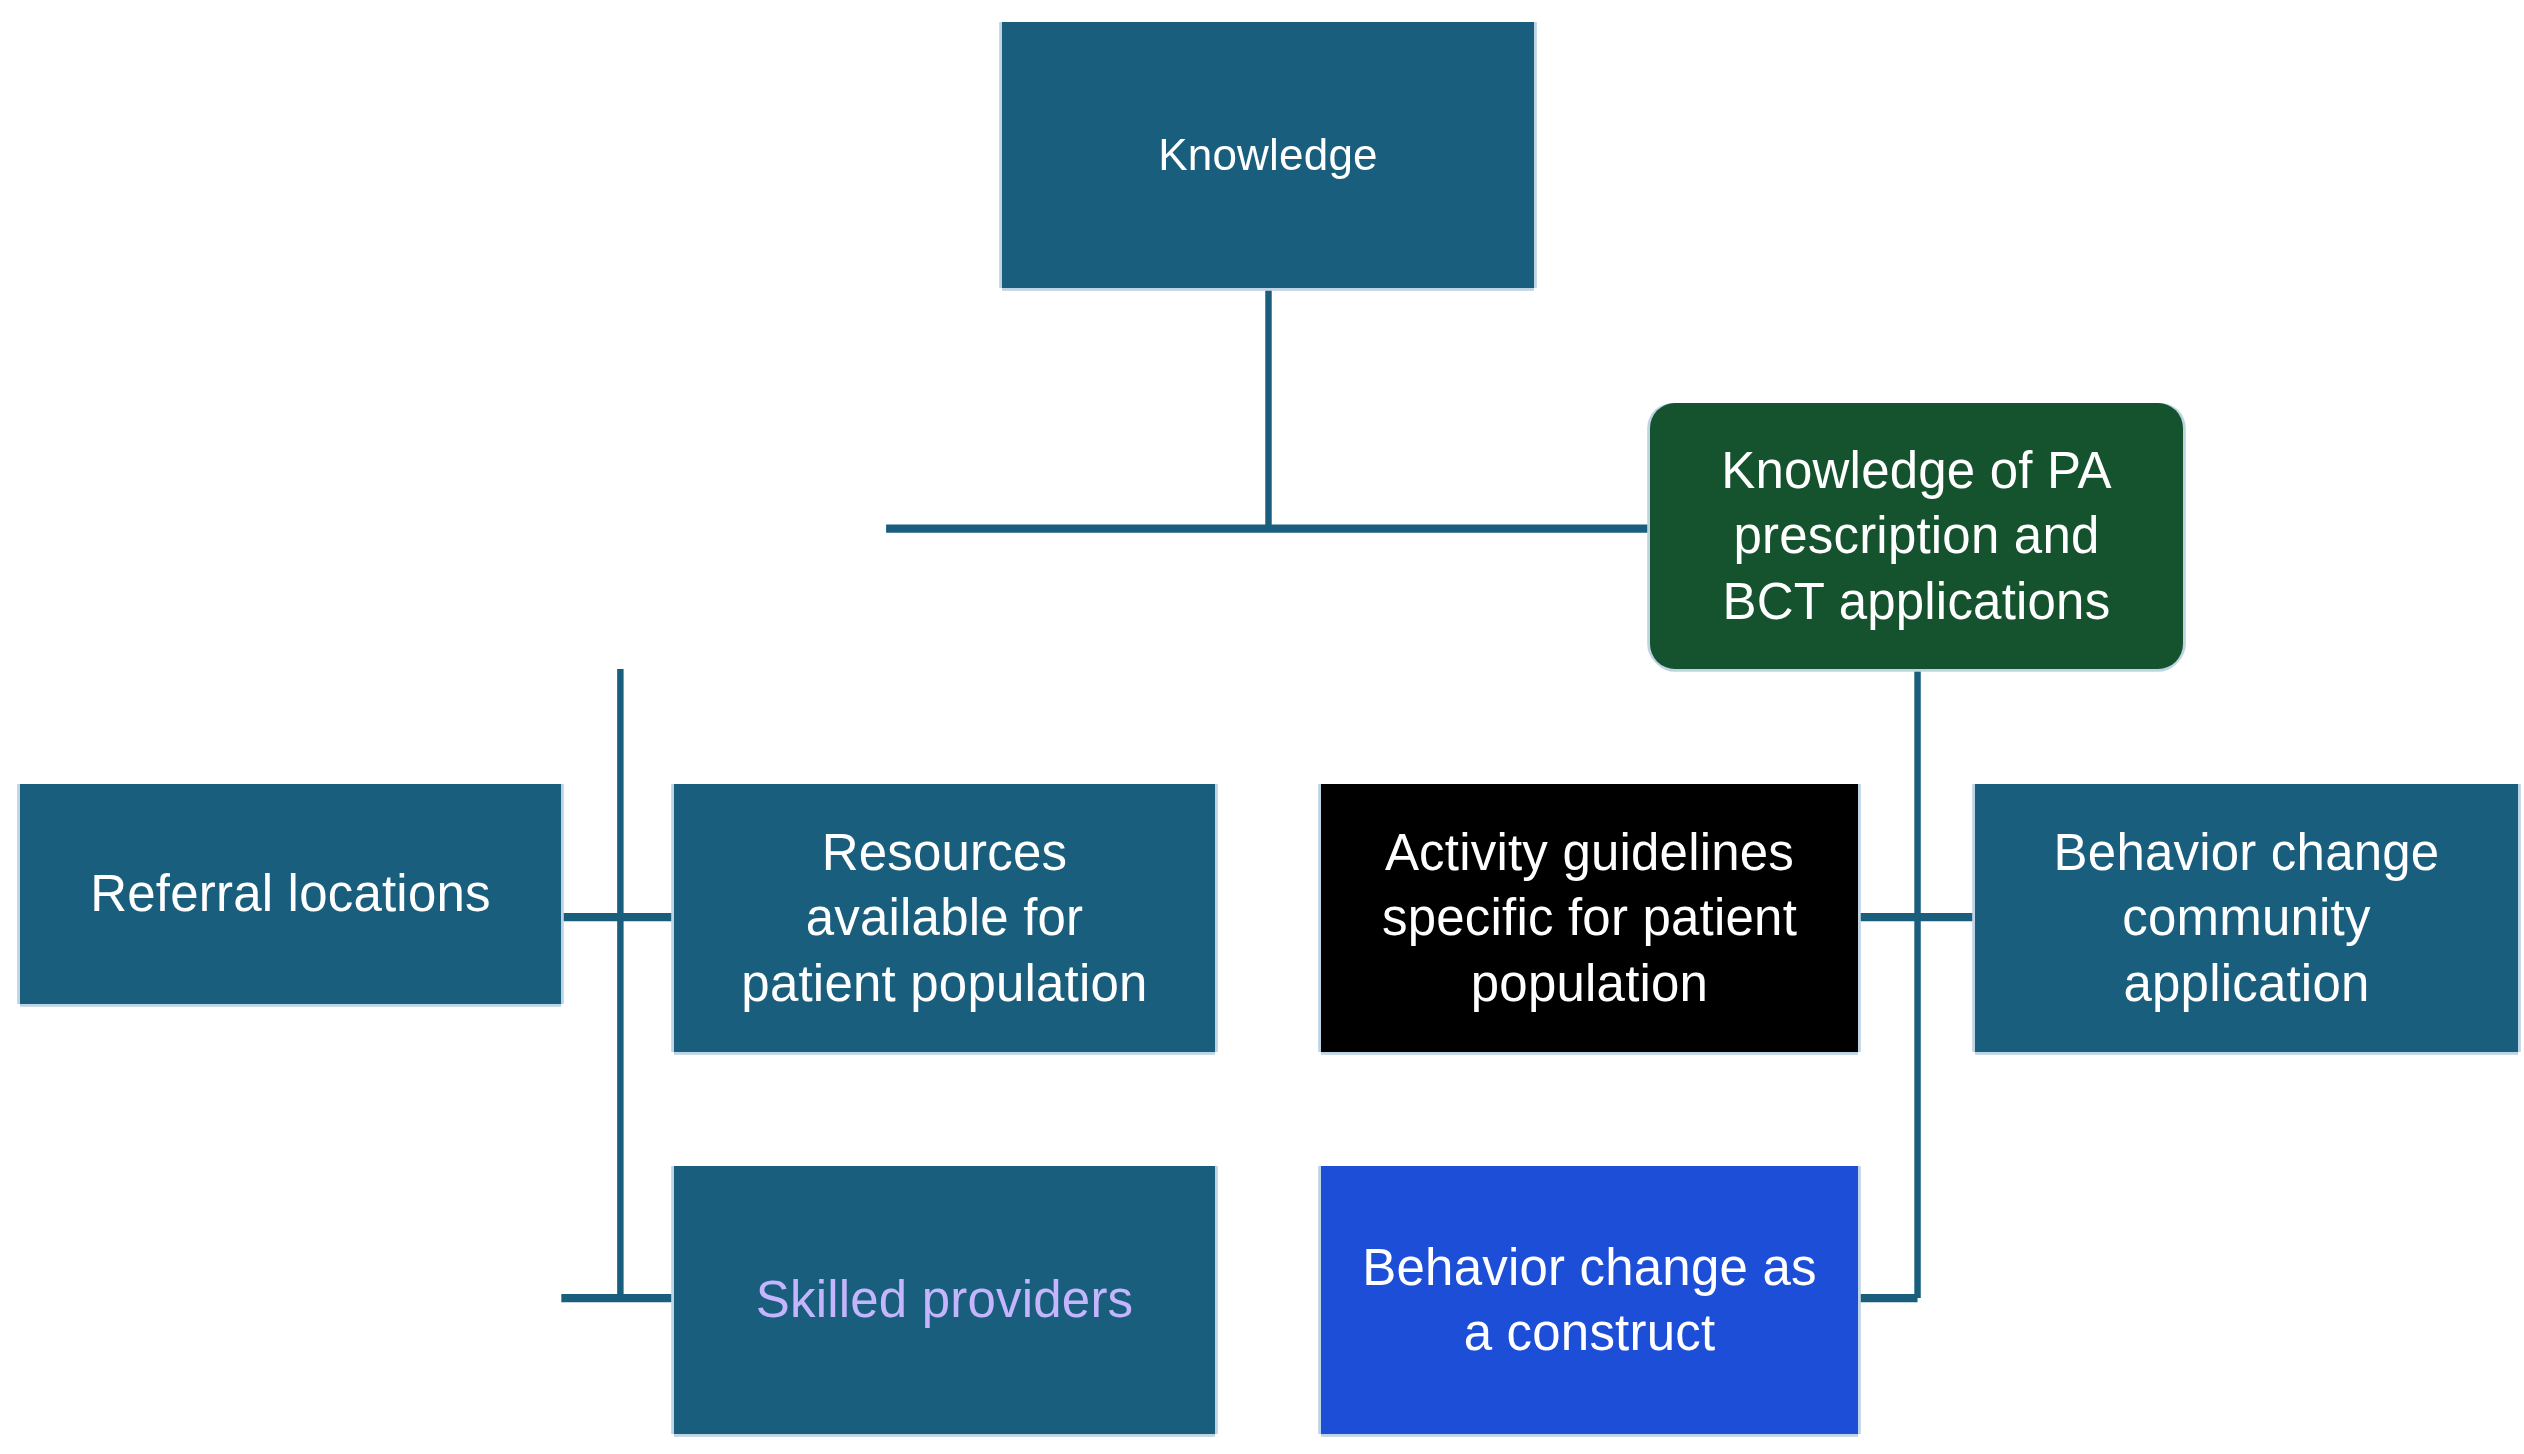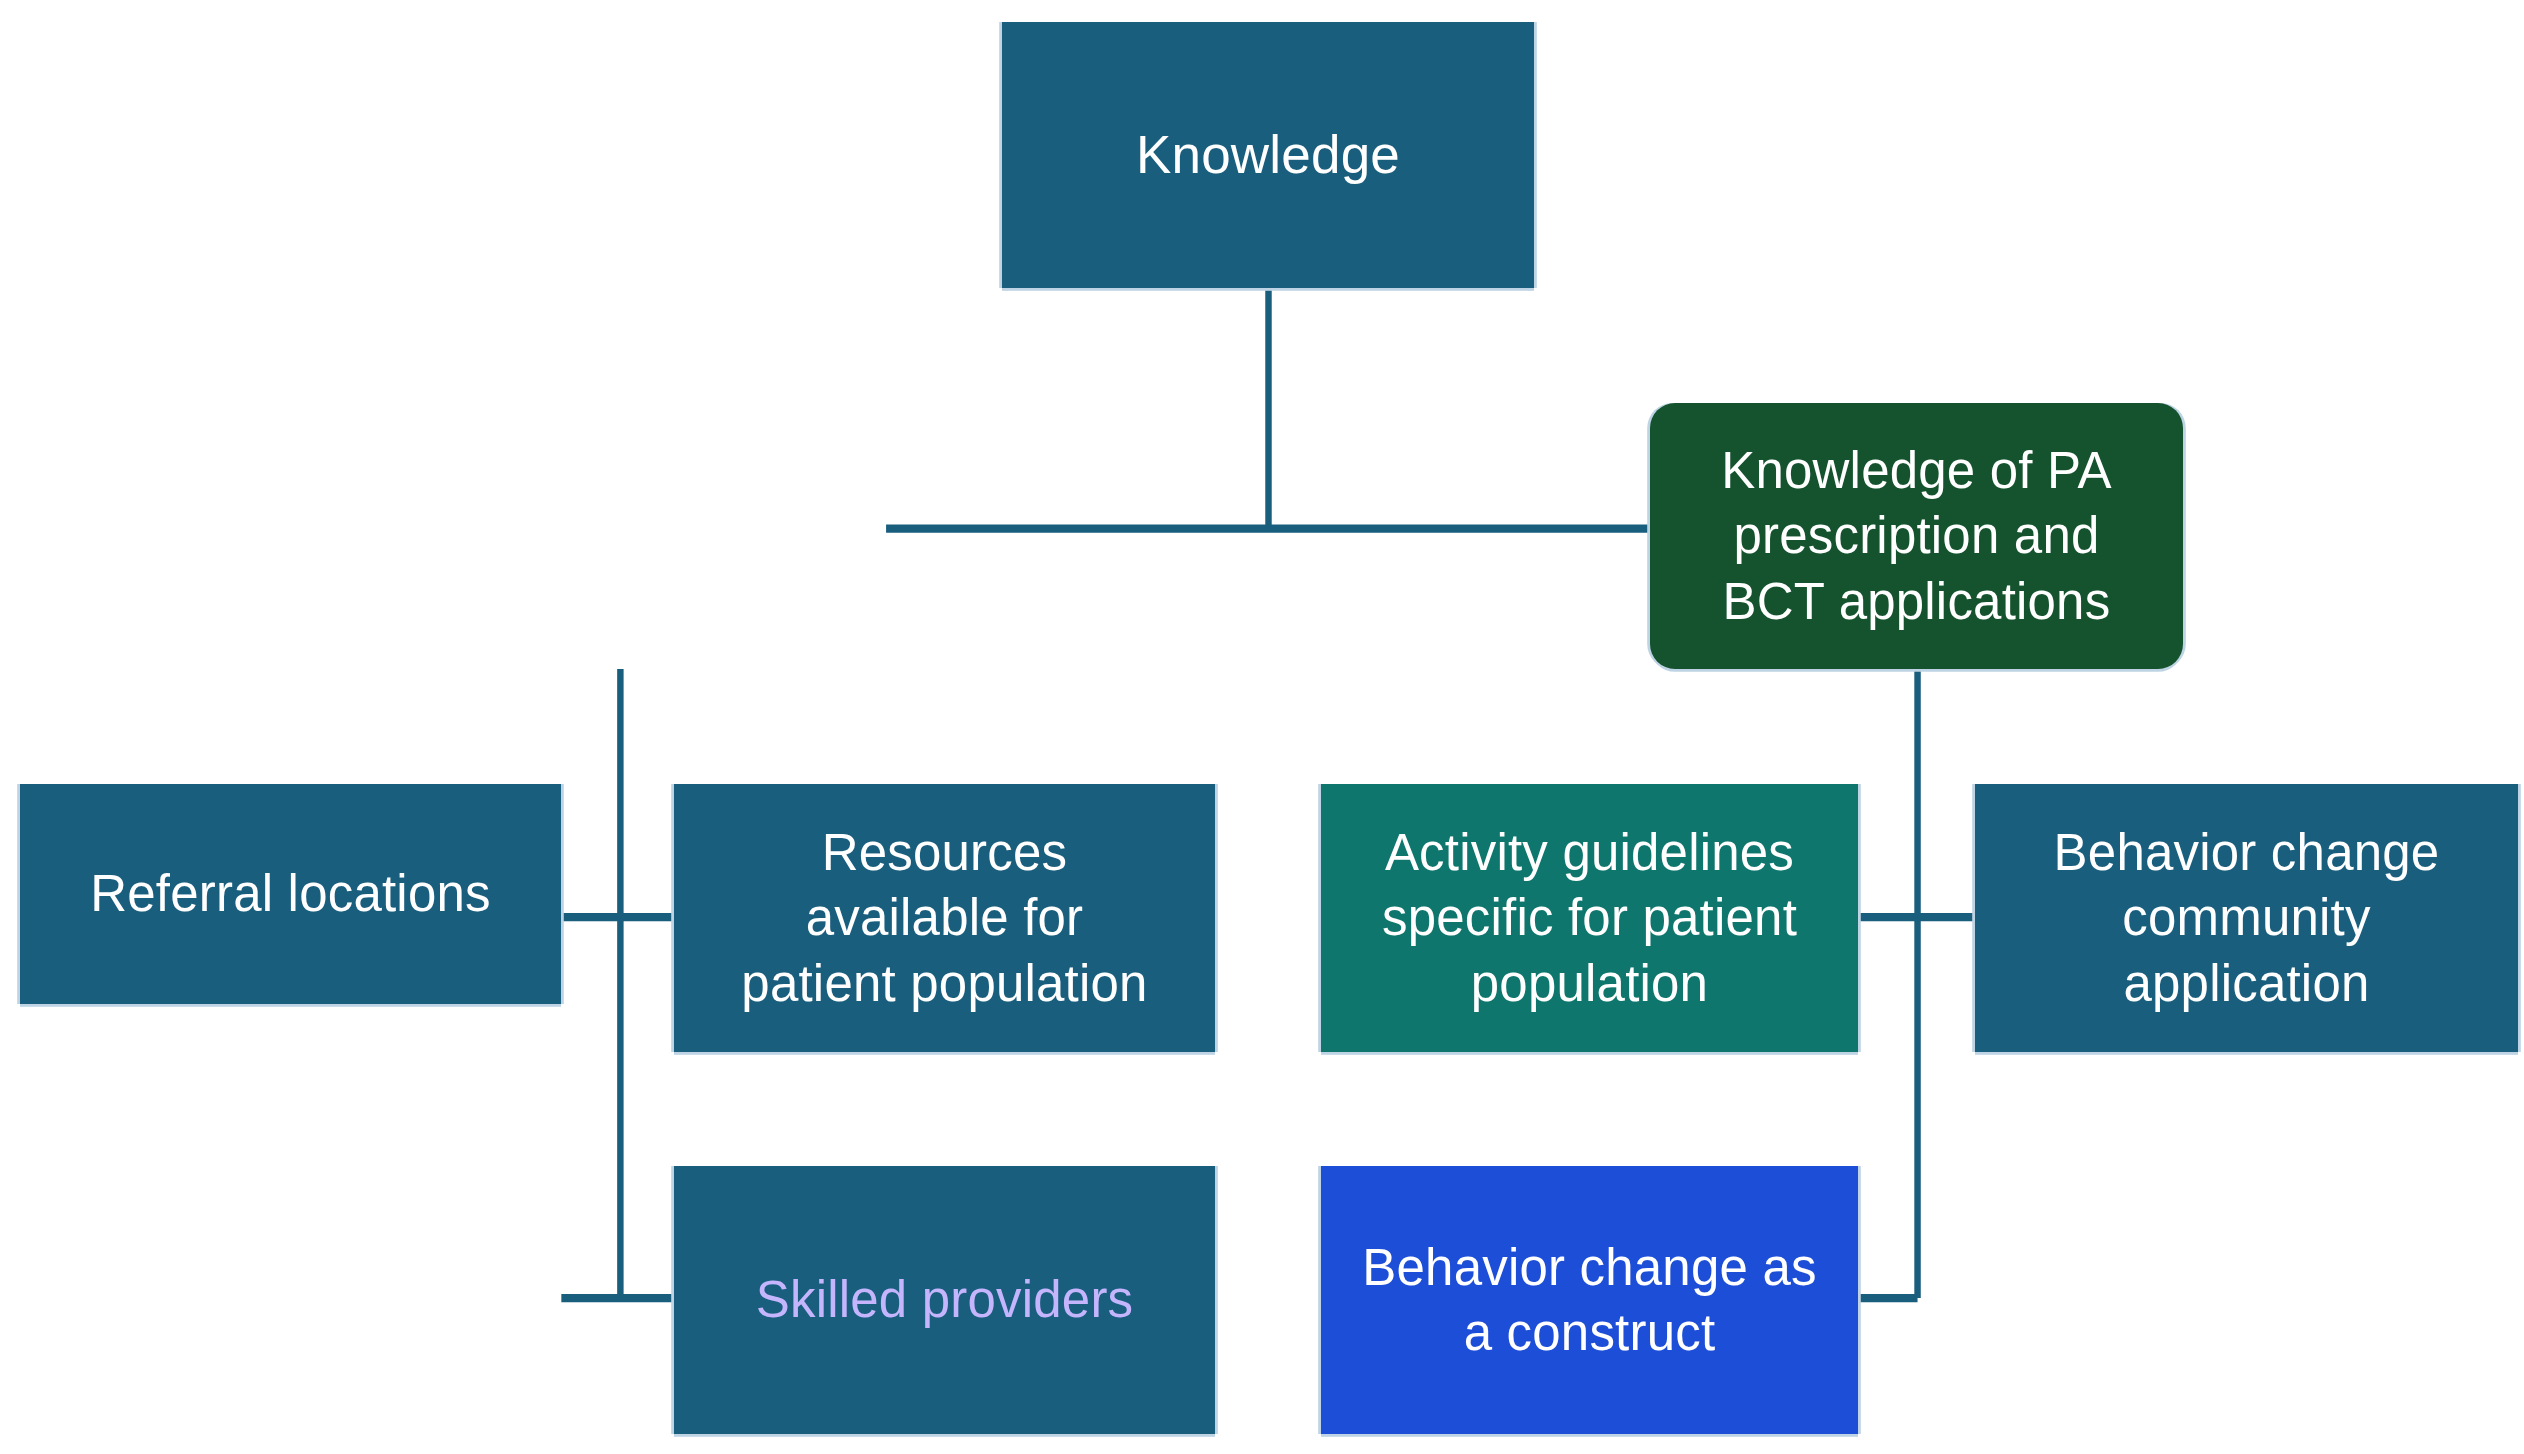--- a/index.html
+++ b/index.html
@@ -44,21 +44,21 @@
   .node .node-label {
     display: block;
     white-space: pre-line;
     font-weight: 400;
     letter-spacing: 0.2px;
   }
   
   #node-knowledge {
     left: 1002px; top: 22px; width: 532px; height: 266px;
   }
-  #node-knowledge .node-label { font-size: 53px; }
+  #node-knowledge .node-label { font-size: 44px; }
   
   #node-lack-awareness {
     left: 353px; top: 403px; width: 533px; height: 266px;
   }
   #node-knowledge-pa {
     left: 1650px; top: 403px; width: 533px; height: 266px;
   }
   #node-lack-awareness .node-label,
   #node-knowledge-pa .node-label { font-size: 51px; }
   
@@ -132,21 +132,21 @@
   <div class="node" id="node-referral-locations" style="background: rgb(26, 94, 126); color: rgb(255, 255, 255); box-shadow: rgb(190, 212, 228) 0px 2.8px 0px 0px, rgb(190, 212, 228) -2.8px 0px 0px 0px, rgb(190, 212, 228) 2.8px 0px 0px 0px;">
     <span class="node-label">Referral locations</span>
   </div>
 
   <div class="node" id="node-resources-available" style="background: rgb(26, 94, 126); color: rgb(255, 255, 255); box-shadow: rgb(190, 212, 228) 0px 2.8px 0px 0px, rgb(190, 212, 228) -2.8px 0px 0px 0px, rgb(190, 212, 228) 2.8px 0px 0px 0px;">
     <span class="node-label">Resources
 available for
 patient population</span>
   </div>
 
-  <div class="node" id="node-activity-guidelines" style="background: #0f766e; color: rgb(255, 255, 255); box-shadow: rgb(190, 212, 228) 0px 2.8px 0px 0px, rgb(190, 212, 228) -2.8px 0px 0px 0px, rgb(190, 212, 228) 2.8px 0px 0px 0px;">
+  <div class="node" id="node-activity-guidelines" style="background: #000000; color: rgb(255, 255, 255); box-shadow: rgb(190, 212, 228) 0px 2.8px 0px 0px, rgb(190, 212, 228) -2.8px 0px 0px 0px, rgb(190, 212, 228) 2.8px 0px 0px 0px;">
     <span class="node-label">Activity guidelines
 specific for patient
 population</span>
   </div>
 
   <div class="node" id="node-bct-application" style="background: rgb(26, 94, 126); color: rgb(255, 255, 255); box-shadow: rgb(190, 212, 228) 0px 2.8px 0px 0px, rgb(190, 212, 228) -2.8px 0px 0px 0px, rgb(190, 212, 228) 2.8px 0px 0px 0px;">
     <span class="node-label">Behavior change
 community
 application</span>
   </div>

